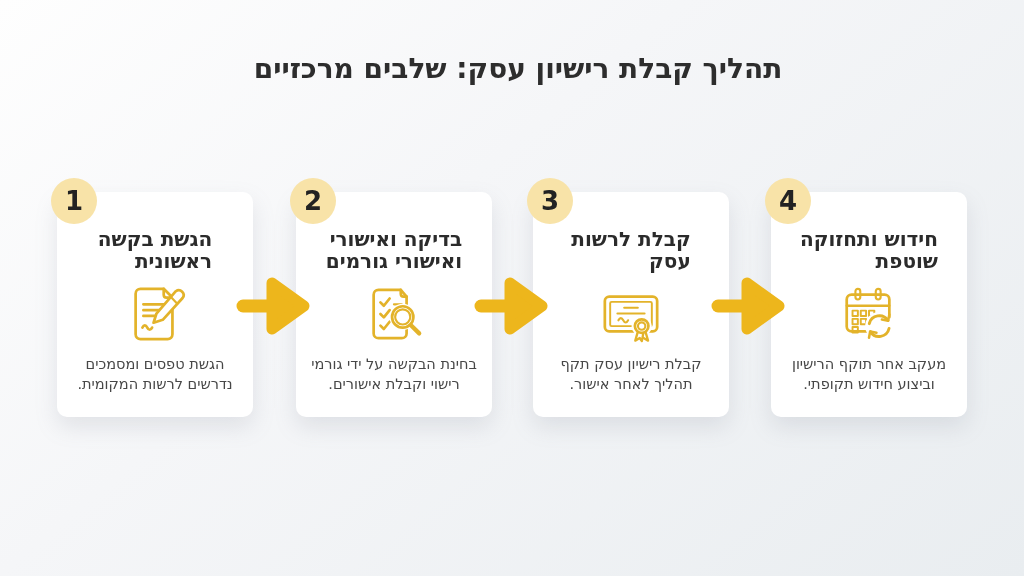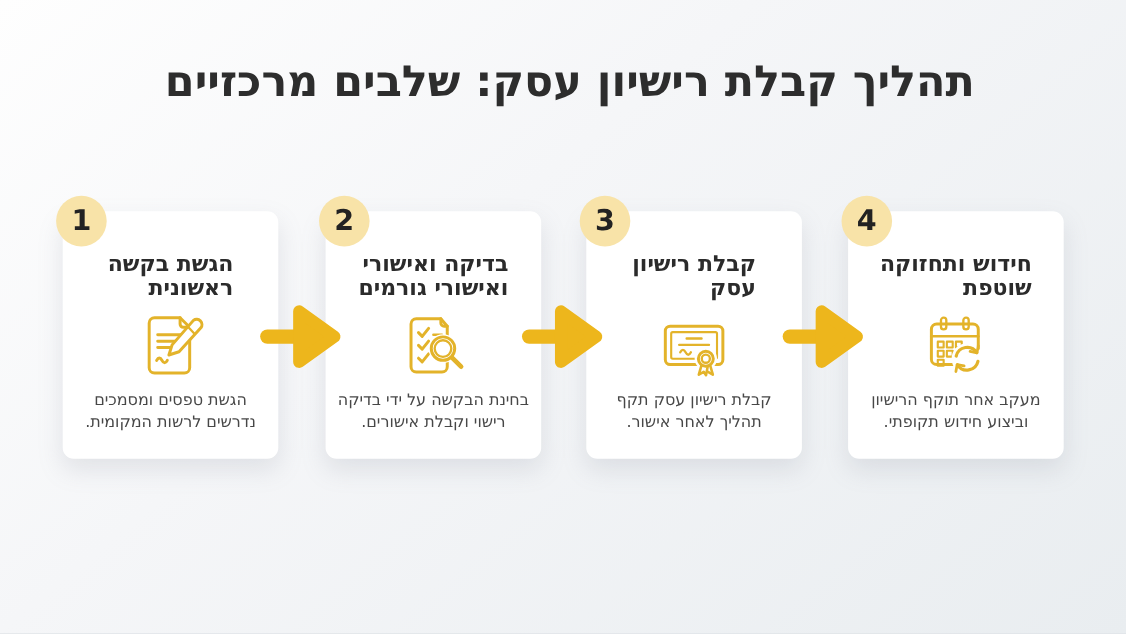--- a/index.html
+++ b/index.html
@@ -7,21 +7,21 @@
     position:relative;
     width:1024px;height:576px;
     overflow:hidden;
     background:linear-gradient(140deg,#fefefe 0%,#f5f6f8 40%,#e9edf0 100%);
     font-family:"DejaVu Sans",sans-serif;
     direction:rtl;
   }
   .page-title{
     position:absolute;top:52px;left:12px;right:0;
     text-align:center;
-    font-size:39px;font-weight:700;color:#2d2d2d;
+    font-size:28px;font-weight:700;color:#2d2d2d;
     white-space:nowrap;
   }
   .card{
     position:absolute;top:192px;width:196px;height:225px;
     background:#ffffff;border-radius:10px;
     box-shadow:0 10px 22px rgba(125,135,150,0.18);
     display:flex;flex-direction:column;align-items:center;
     padding:36px 10px 0;box-sizing:border-box;
   }
   .card1{left:57px}.card2{left:296px}.card3{left:533px}.card4{left:771px}
@@ -81,27 +81,27 @@
         <path d="M41 7 H18 c-2.8 0-5 2.2-5 5 v40 c0 2.8 2.2 5 5 5 h24 c2.8 0 5-2.2 5-5 V14 Z"></path>
         <path d="M41 7 v4 c0 1.7 1.3 3 3 3 h3"></path>
         <path d="M20 20 l3.5 3.5 6-7.5 M20 32 l3.5 3.5 6-7.5 M20 44 l3.5 3.5 6-7.5"></path>
         <path d="M34 22 h8 M34 34 h4" stroke-width="2.4"></path>
         <circle cx="43" cy="35" r="13.5" fill="#ffffff" stroke="none"></circle>
         <circle cx="43" cy="35" r="11"></circle>
         <circle cx="43" cy="35" r="7.8" stroke-width="2.2"></circle>
         <path d="M51.5 43.5 l8.5 8.5" stroke-width="4.4"></path>
       </svg>
     </div>
-    <div class="card-desc">בחינת הבקשה על ידי בדיקה
+    <div class="card-desc">בחינת הבקשה על ידי גורמי
 רישוי וקבלת אישורים.</div>
   </div>
 
   <div class="card card3">
     <div class="badge">3</div>
-    <div class="card-title">קבלת רישיון
+    <div class="card-title">קבלת לרשות
 עסק</div>
     <div class="icon-wrap">
       <svg width="68" height="62" viewBox="0 0 68 64" fill="none" stroke="#E3B32A" stroke-width="2.8" stroke-linecap="round" stroke-linejoin="round">
         <rect x="7" y="14" width="54" height="36" rx="4.5"></rect>
         <rect x="12.5" y="19.5" width="43" height="25" rx="1.5" stroke-width="2"></rect>
         <path d="M27 25.5 h14 M20 31.5 h28" stroke-width="2.2"></path>
         <path d="M21 38.5 c1.5-3 3.5-3 5 0 c1.5 3 3.5 3 5 0" stroke-width="2.2"></path>
         <circle cx="45" cy="44.5" r="10.5" fill="#ffffff" stroke="none"></circle>
         <path d="M41 50.5 l-2.6 9 4.6-2.7 2.2 3.2 1.6-8.5" stroke-width="2.4"></path>
         <path d="M49 50.5 l2.6 9 -4.6-2.7" stroke-width="2.4"></path>

